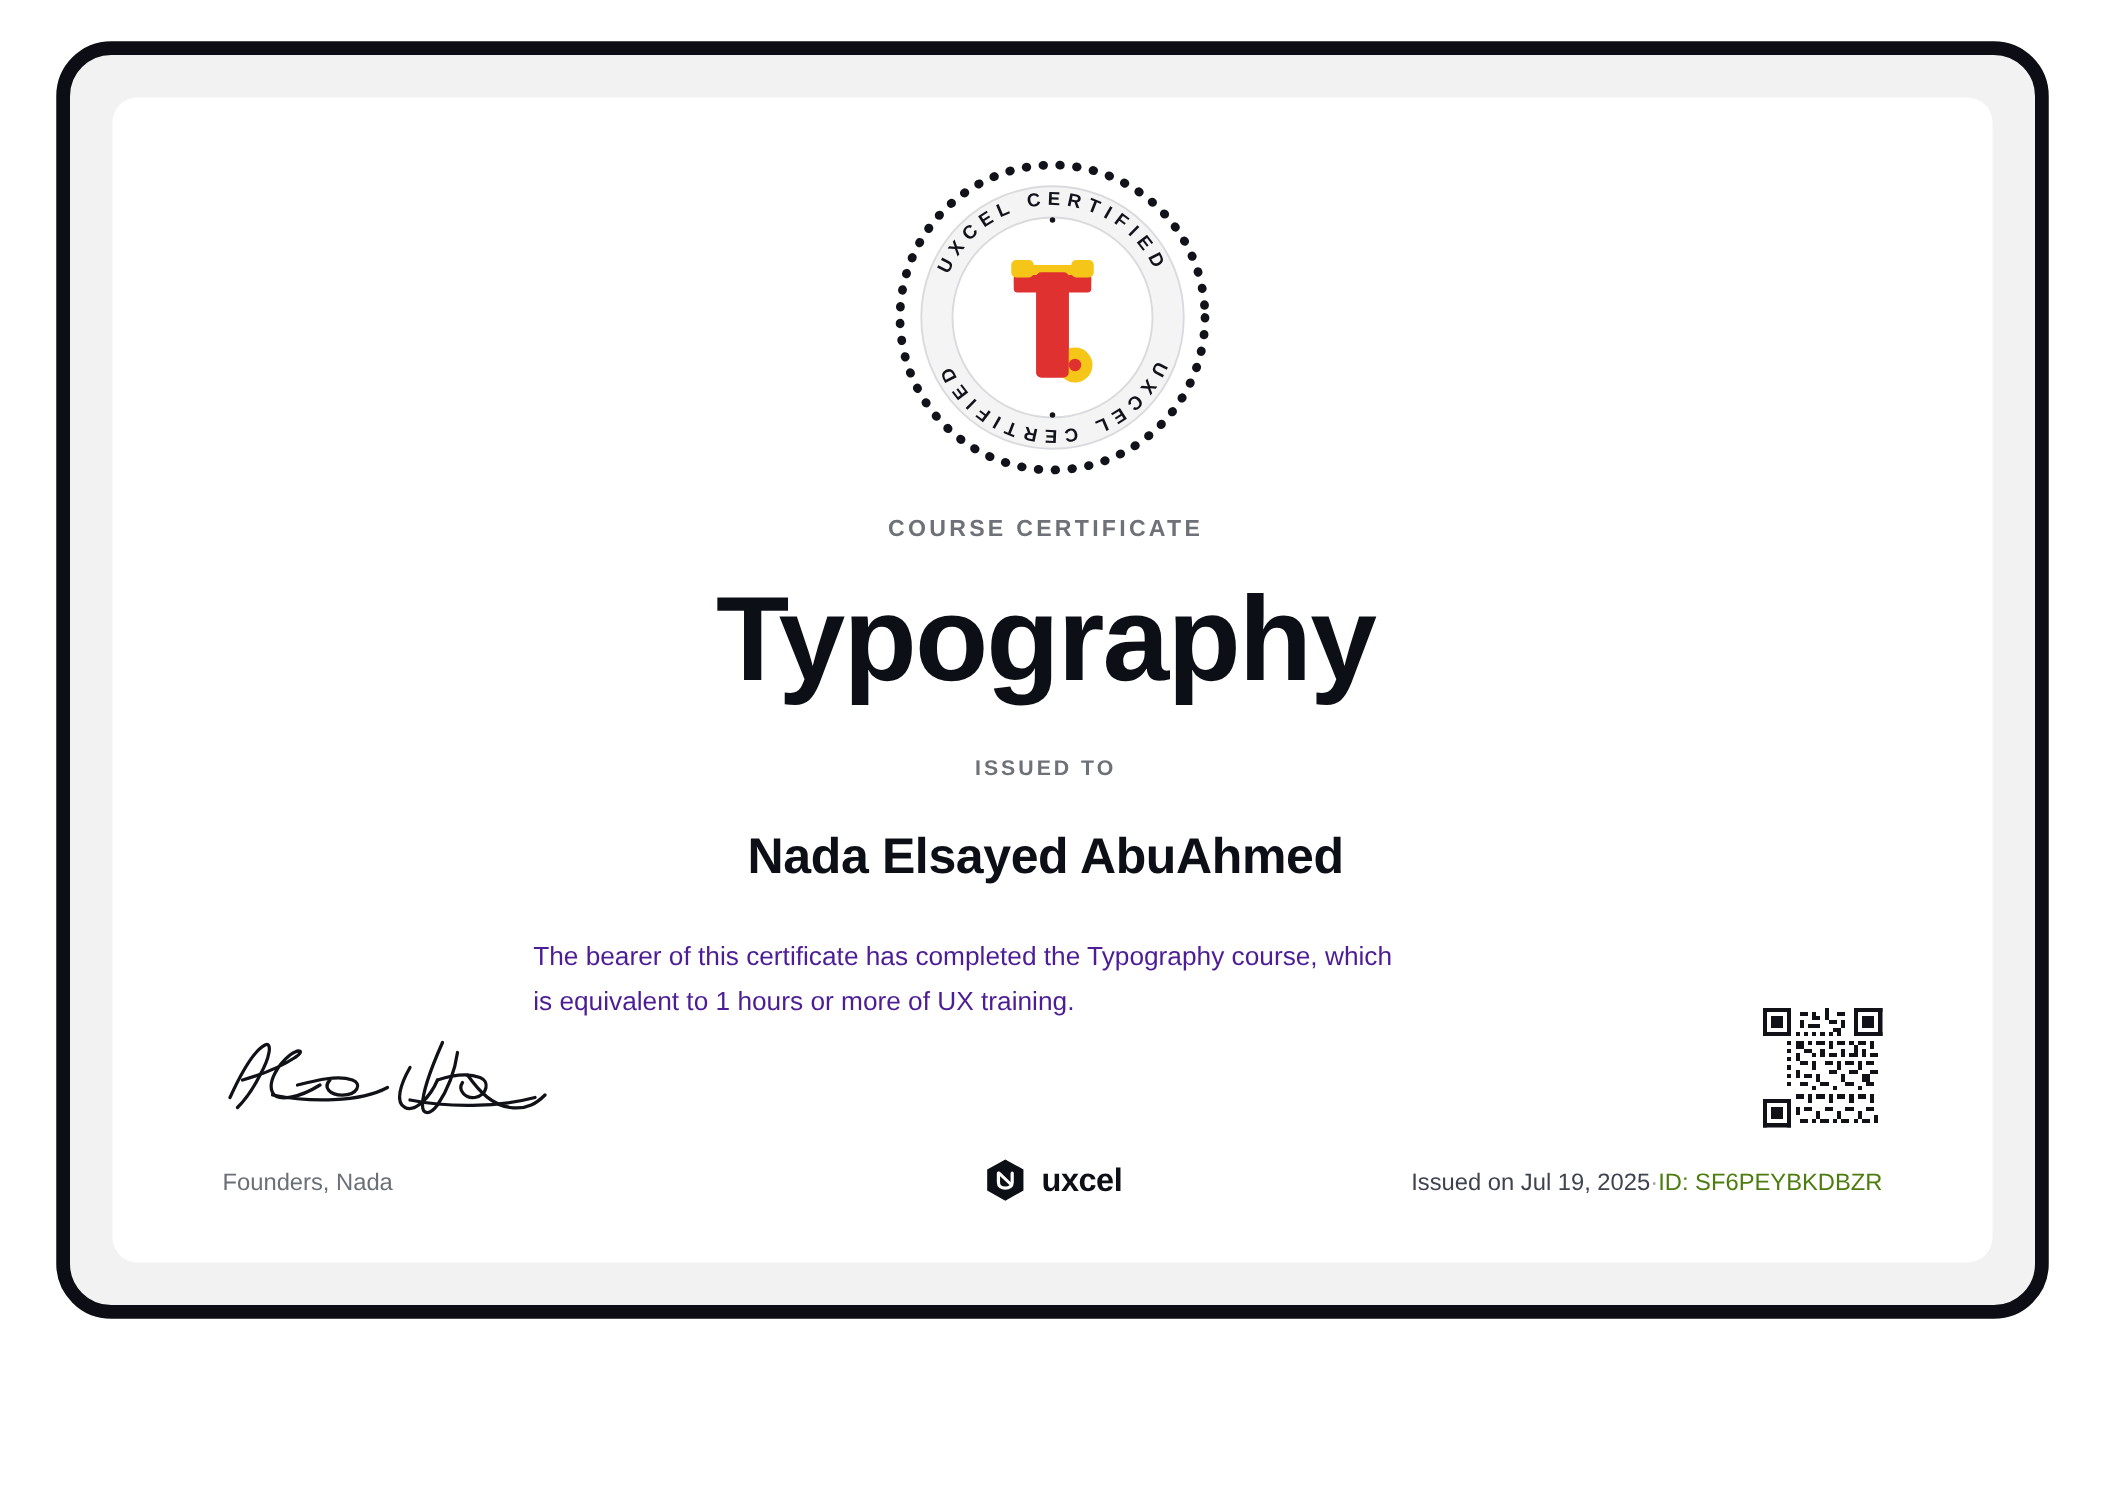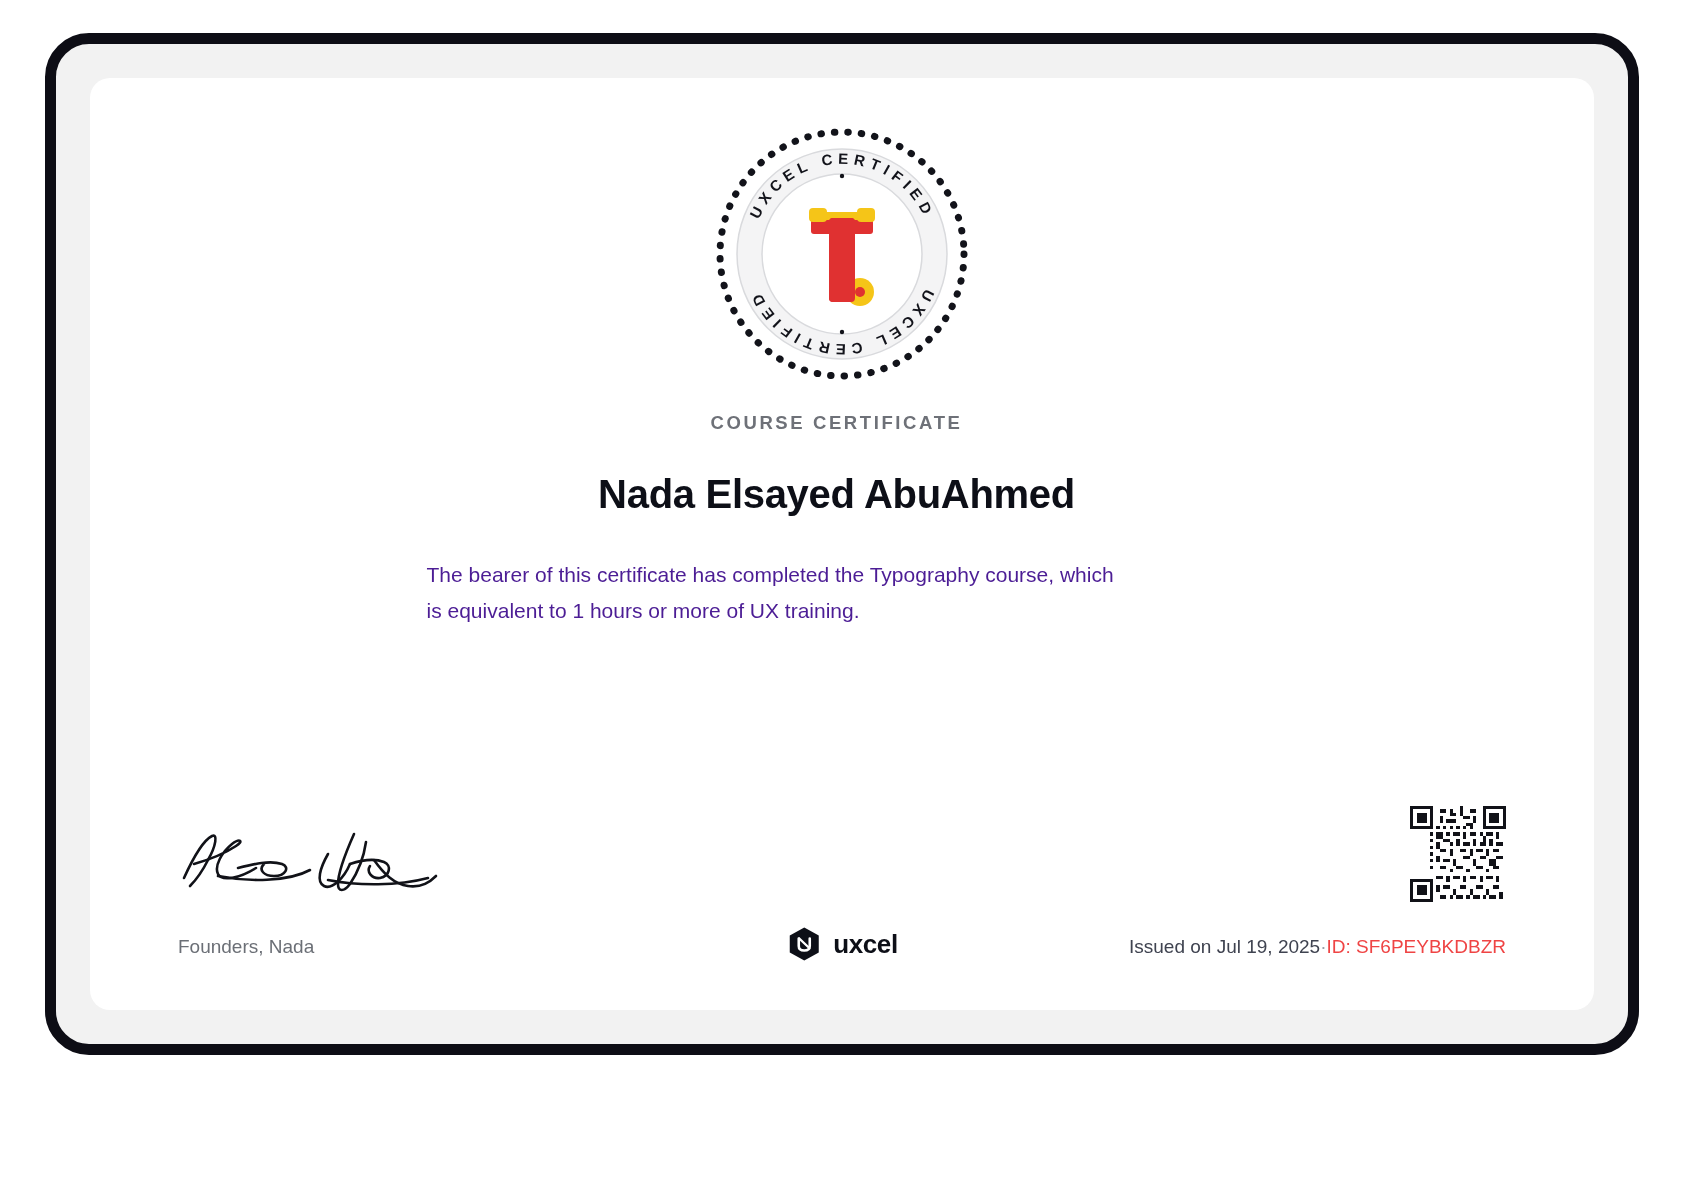--- a/index.html
+++ b/index.html
@@ -138,21 +138,21 @@
     font-size: 19px;
     color: #3f4350;
     display: flex;
     align-items: center;
     white-space: nowrap;
   }
   .issue-meta .dot {
     color: #9aa0a8;
   }
   .issue-meta .cert-id {
-    color: #ef4444;
+    color: #4d7c0f;
   }
 
   .qr {
     position: absolute;
     right: 88px;
     bottom: 108px;
     width: 96px;
     height: 96px;
     display: block;
   }
@@ -194,20 +194,22 @@
           <rect x="149" y="88" width="18" height="14" rx="4" fill="#f5c518"></rect>
           <circle cx="152" cy="172" r="14" fill="#f5c518"></circle>
           <circle cx="152" cy="172" r="5" fill="#e03131"></circle>
           <rect x="121" y="98" width="26" height="84" rx="4" fill="#e03131"></rect>
         </g>
       </svg>
     </div>
 
     <div class="head-block">
       <div class="eyebrow">COURSE CERTIFICATE</div>
+      <div class="course-title">Typography</div>
+      <div class="issued-to-label">ISSUED TO</div>
       <div class="recipient">Nada Elsayed AbuAhmed</div>
       <div class="description">
         <div>The bearer of this certificate has completed the Typography course, which</div>
         <div>is equivalent to 1 hours or more of UX training.</div>
       </div>
     </div>
 
     <div class="signature">
       <svg viewBox="0 0 300 82" width="300" height="82">
         <g fill="none" stroke="#111218" stroke-width="2.6" stroke-linecap="round" stroke-linejoin="round">

